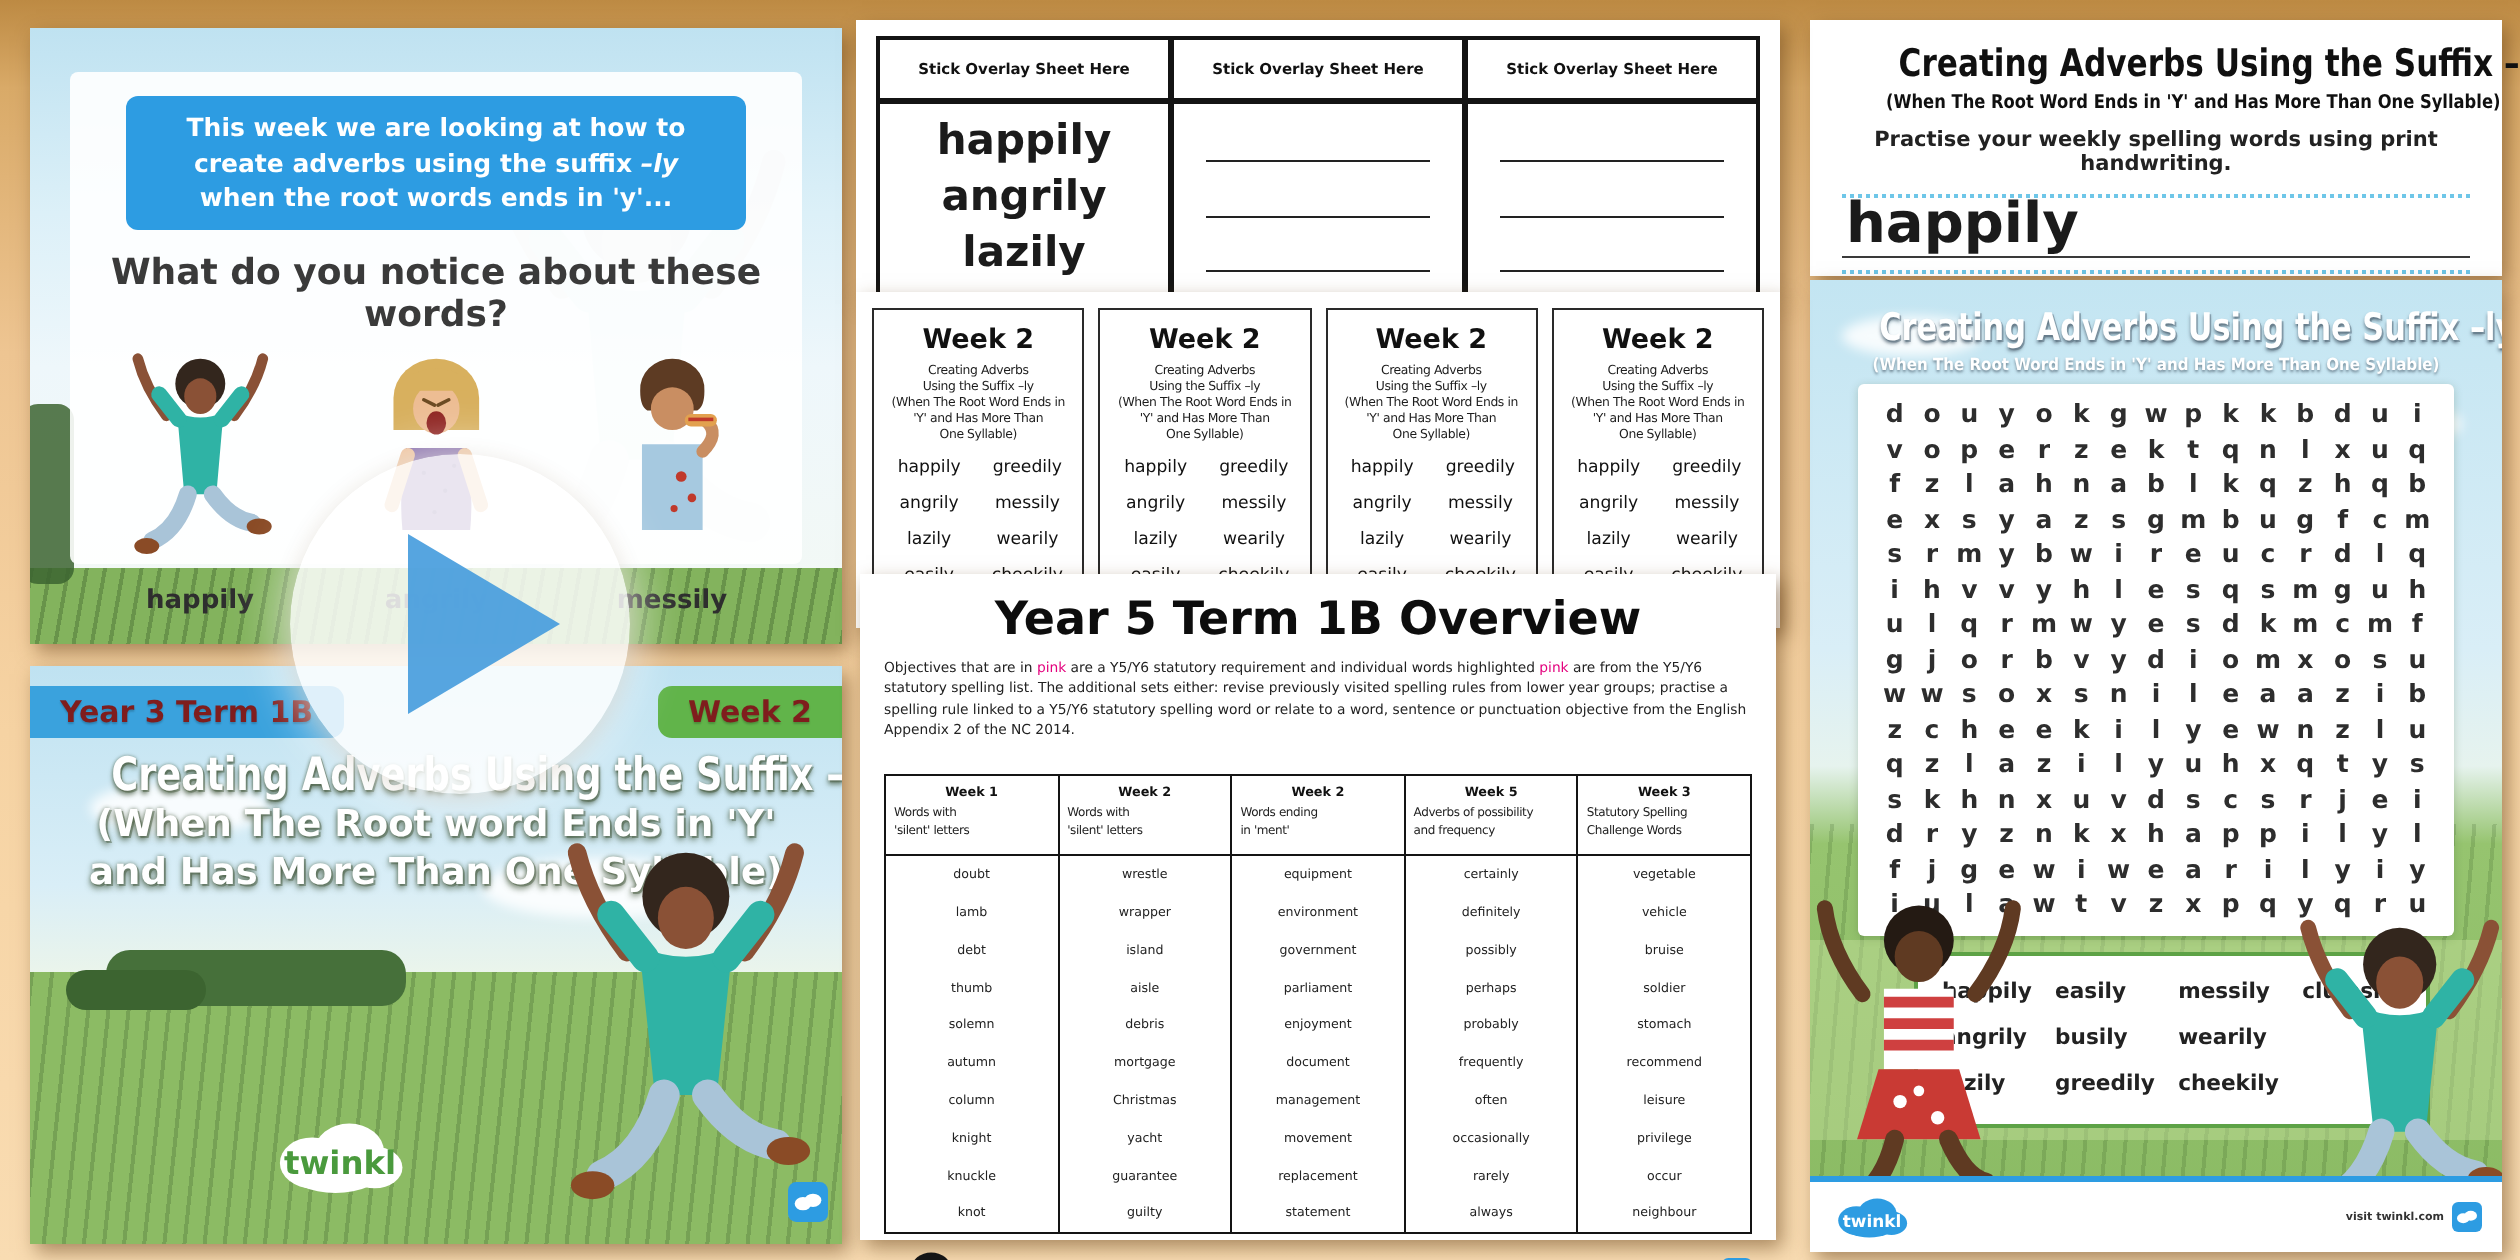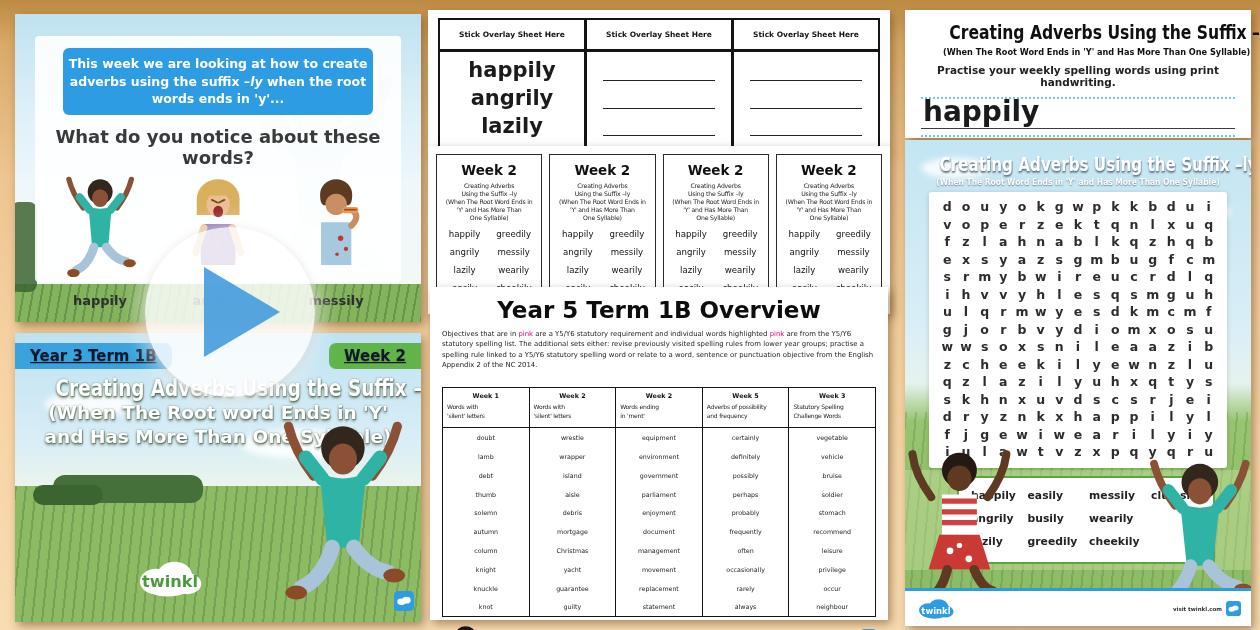--- a/index.html
+++ b/index.html
@@ -11,37 +11,37 @@
 
   
   #slide1{left:15px;top:14px;width:406px;height:308px;
     background:linear-gradient(180deg,#bfe2f1 0%,#dcf0f8 30%,#eef7fb 55%,#f4f9f4 100%);}
   .grass1{position:absolute;left:0;right:0;bottom:0;height:38px;background:#83b35d;
     background-image:repeating-linear-gradient(100deg,rgba(35,65,25,.28) 0 2px,transparent 2px 9px);}
   .bush1{position:absolute;left:-4px;bottom:30px;width:26px;height:90px;background:#3c6430;border-radius:8px;opacity:.85;}
   .watermark{position:absolute;right:14px;top:55px;height:255px;opacity:.14;}
   .panel1{position:absolute;left:20px;right:20px;top:22px;bottom:40px;background:rgba(255,255,255,.9);border-radius:4px;}
   .banner{margin:12px 28px 0;background:#2d9ce2;color:#fff;font-size:12.5px;font-weight:700;
-    text-align:center;border-radius:6px;padding:7px 2px;line-height:1.4;}
+    text-align:center;border-radius:6px;padding:7px 20px;line-height:1.4;}
   .question{margin-top:11px;text-align:center;font-size:18px;font-weight:700;color:#3a3a3a;}
   .kids-row{display:flex;justify-content:space-around;align-items:flex-end;margin-top:6px;padding:0 6px;}
   .kidfig{display:flex;flex-direction:column;align-items:center;width:112px;margin:0;}
   .kid{height:116px;}
   .caption{font-size:13px;font-weight:700;color:#2e2e2e;margin-top:3px;}
 
   
   #slide2{left:15px;top:333px;width:406px;height:289px;
     background:linear-gradient(180deg,#bfe2f1 0%,#d9eef7 38%,#e9f4ec 52%,#f1f7ea 56%);}
   .grass2{position:absolute;left:0;right:0;bottom:0;height:47%;background:#8cbb64;
     background-image:repeating-linear-gradient(96deg,rgba(40,70,30,.22) 0 2px,transparent 2px 10px);}
   .bush2{position:absolute;left:38px;top:142px;width:150px;height:28px;background:#46703a;border-radius:12px;}
   .bush2b{position:absolute;left:18px;top:152px;width:70px;height:20px;background:#3c6430;border-radius:10px;}
   .cloud{position:absolute;background:rgba(255,255,255,.85);border-radius:50%;filter:blur(3px);}
-  .badge{position:absolute;top:10px;color:#0f172a;font-weight:800;font-size:15px;padding:4px 15px;
-    text-shadow:0 1px 1px rgba(0,0,0,.2);text-decoration:underline;}
+  .badge{position:absolute;top:10px;color:#7f1d1d;font-weight:800;font-size:15px;padding:4px 15px;
+    text-shadow:0 1px 1px rgba(0,0,0,.2);}
   .badge.year{left:0;background:#3aa2dd;border-radius:0 7px 7px 0;}
   .badge.week{right:0;background:#61b44a;border-radius:7px 0 0 7px;}
   .s2title{position:relative;text-align:center;margin-top:42px;color:#fff;font-weight:800;z-index:2;
     text-shadow:0 2px 3px rgba(60,80,50,.7),0 0 2px rgba(60,80,50,.55),1px 1px 0 rgba(60,80,50,.4);}
   .s2line1{font-size:23px;white-space:nowrap;transform:scaleX(.8);transform-origin:center;}
   .s2line2{font-size:18.5px;line-height:1.3;}
   .woman{position:absolute;right:8px;top:84px;height:202px;z-index:3;}
   .bubble{position:absolute;left:118px;bottom:20px;width:74px;z-index:3;}
   .bubble ellipse{fill:#fff;}
   .bubble text{fill:#4a9a3d;font-weight:800;font-size:14px;}

